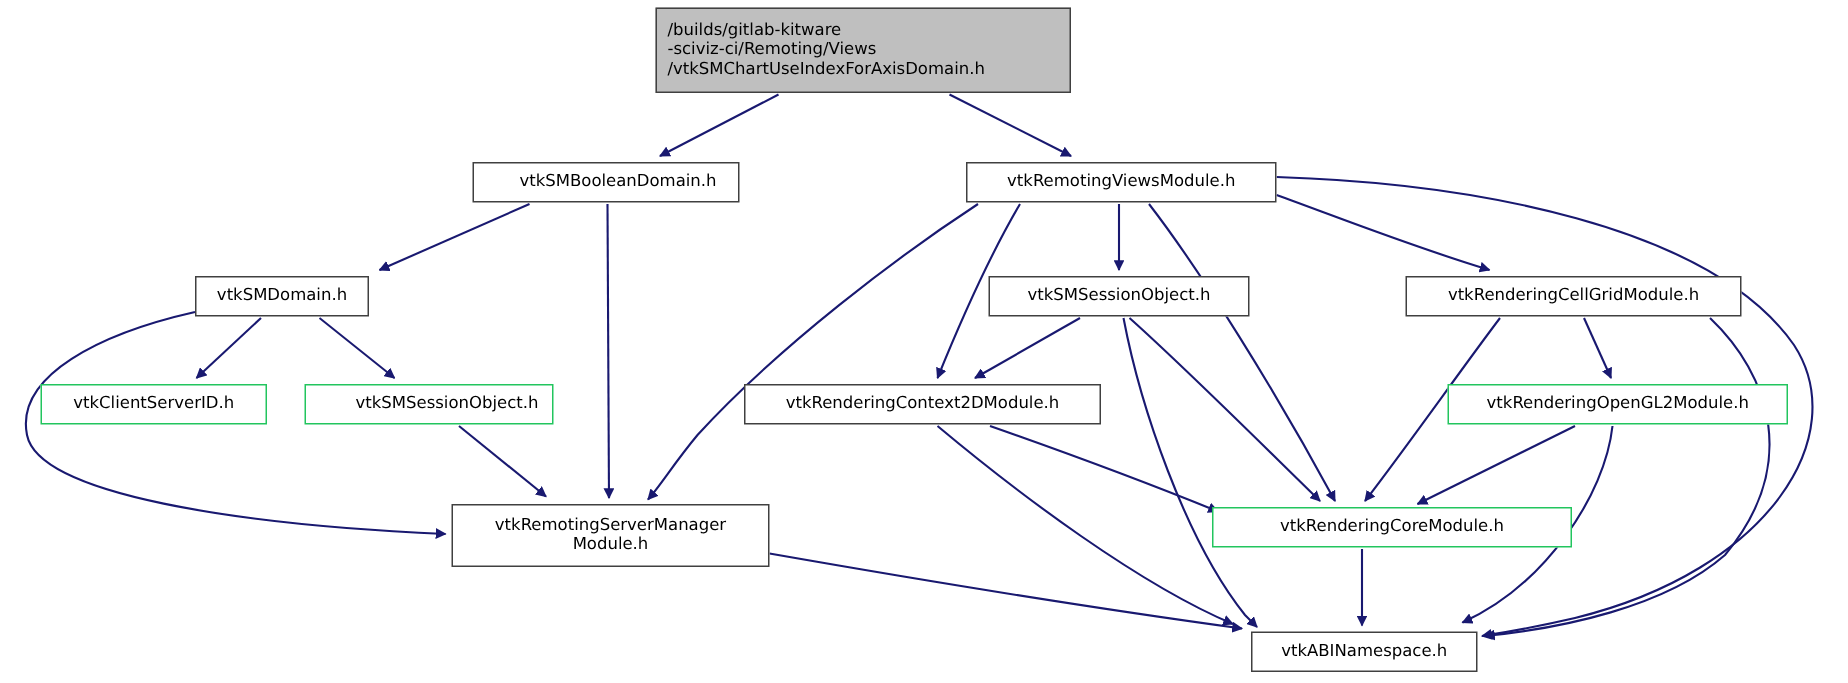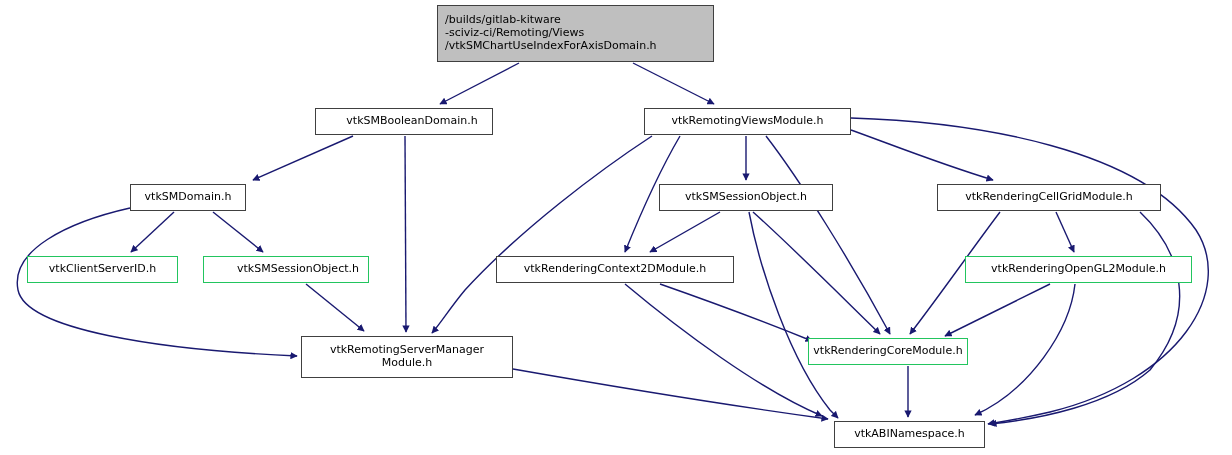--- a/index.html
+++ b/index.html
@@ -159,21 +159,21 @@
 
   <div class="gnode redborder" style="left:965px; top:256px; width:227px; height:27px;text-align:right;">
     <span class="lbl">vtkRenderingOpenGL2Module.h</span>
   </div>
 
   <div class="gnode" style="left:301px; top:336px; width:212px; height:42px;">
     <span class="lbl">vtkRemotingServerManager
 Module.h</span>
   </div>
 
-  <div class="gnode redborder" style="left:808px; top:338px; width:160px; height:27px;">
+  <div class="gnode redborder" style="left:808px; top:338px; width:240px; height:27px;">
     <span class="lbl">vtkRenderingCoreModule.h</span>
   </div>
 
   <div class="gnode" style="left:834px; top:421px; width:151px; height:27px;">
     <span class="lbl">vtkABINamespace.h</span>
   </div>
 
 </div>
 
 </body></html>

